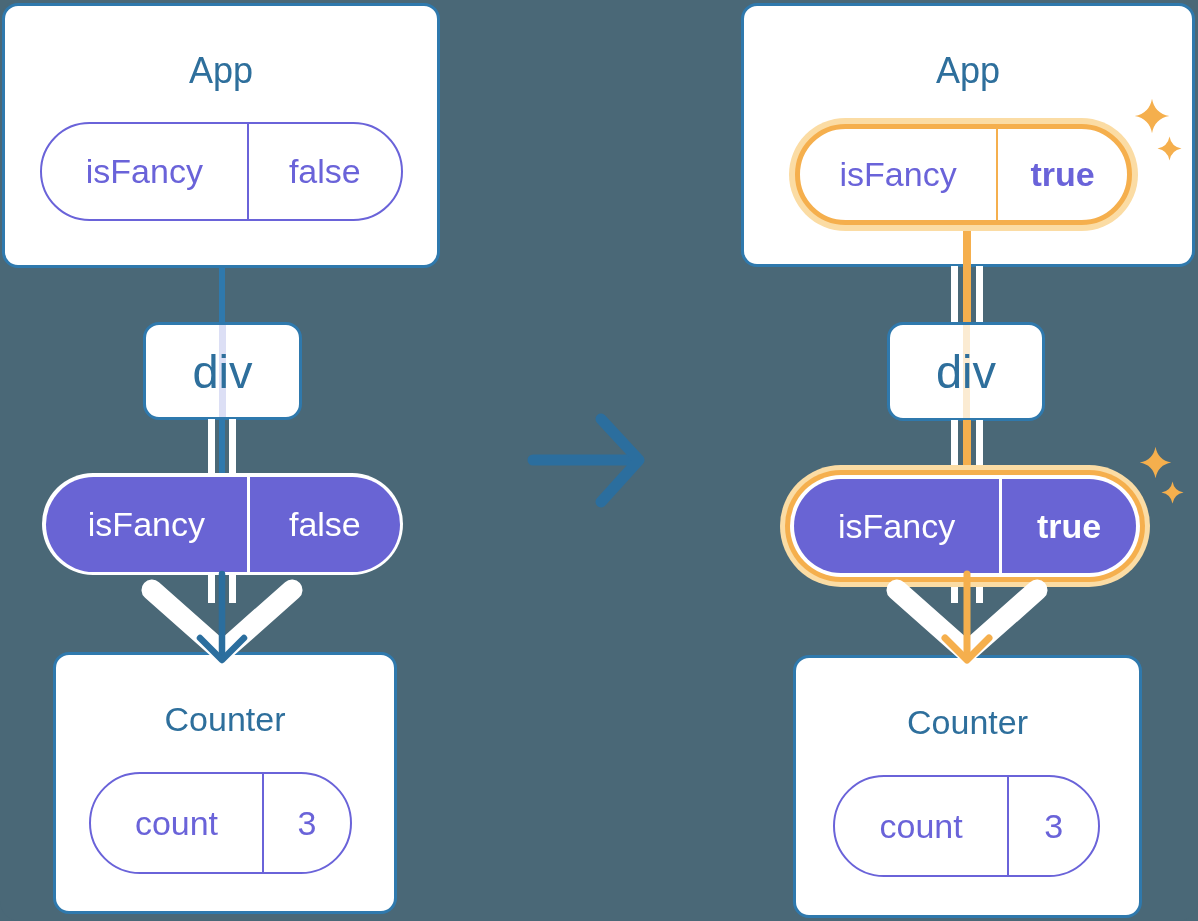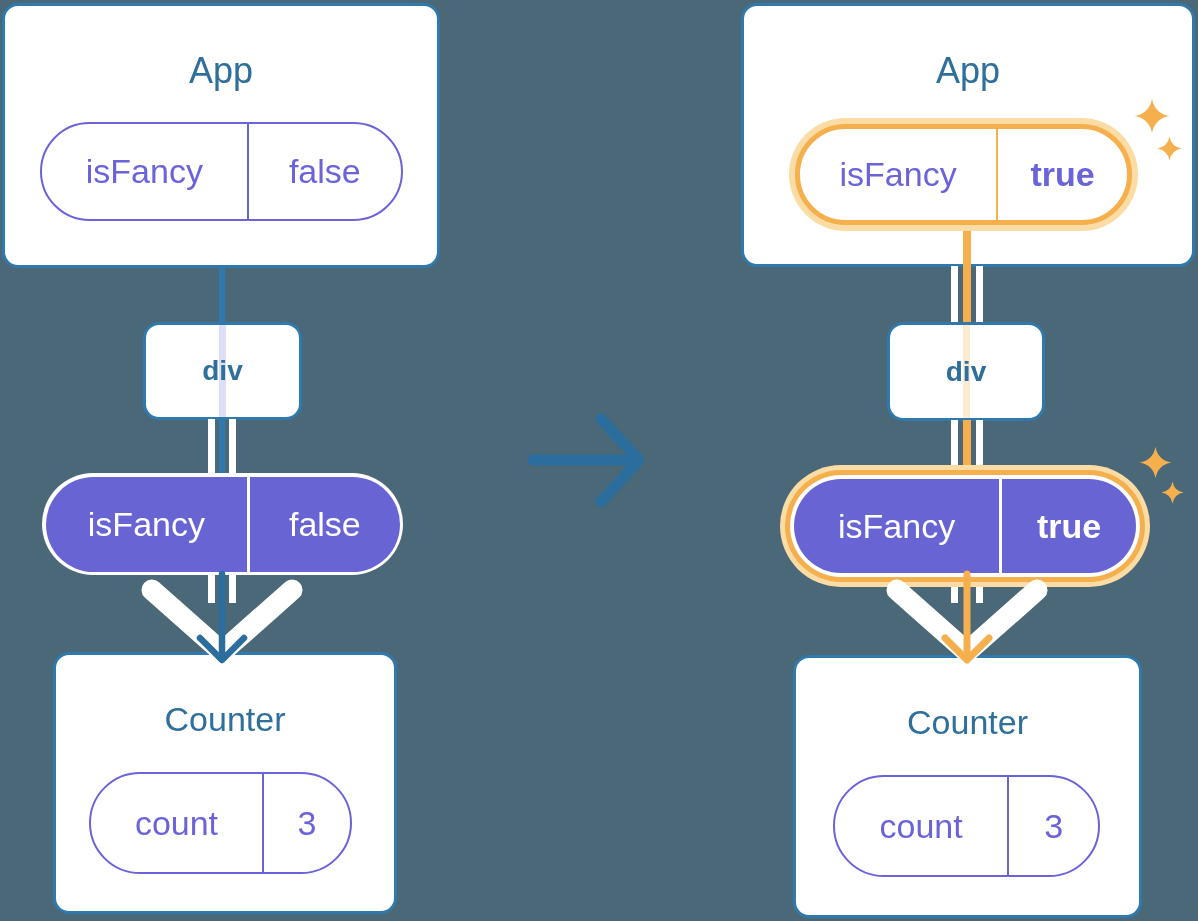--- a/index.html
+++ b/index.html
@@ -36,21 +36,21 @@
   .halo-core .cell.divided{border-left:2px solid var(--orange);}
   .ring-orange{position:absolute;inset:5px;background:var(--orange);border-radius:56px;}
   .ring-white{position:absolute;inset:5px;background:#fff;border-radius:51px;}
   .ring-purple{position:absolute;inset:4px;background:var(--purple-fill);border-radius:47px;
     display:flex;font-size:34px;color:#fff;}
   .ring-purple .cell{display:flex;align-items:center;justify-content:center;box-sizing:border-box;}
   .ring-purple .cell.divided{border-left:3px solid #fff;}
   .bold{font-weight:700;}
   .div-line{position:absolute;top:0;bottom:0;left:50%;width:7px;margin-left:-3.5px;z-index:0;}
   .div-label{position:absolute;inset:0;display:flex;align-items:center;justify-content:center;
-    font-size:28px;font-weight:700;color:var(--title-text);z-index:1;}
+    font-size:47px;font-weight:400;color:var(--title-text);z-index:1;}
   svg.arrow{position:absolute;z-index:5;overflow:visible;}
   svg.sparkle{position:absolute;z-index:6;}
 </style>
 </head>
 <body>
 
 <div class="stage">
 
   <div>
 

